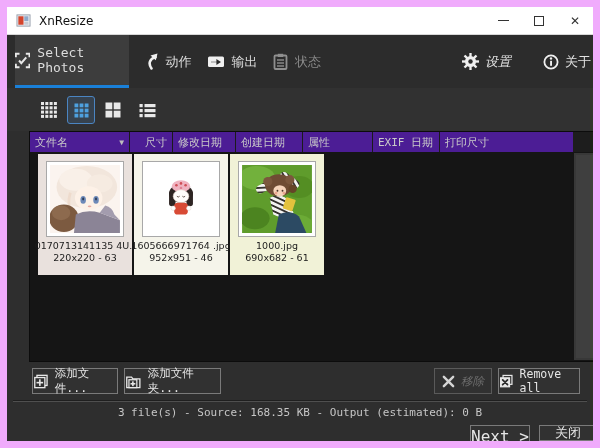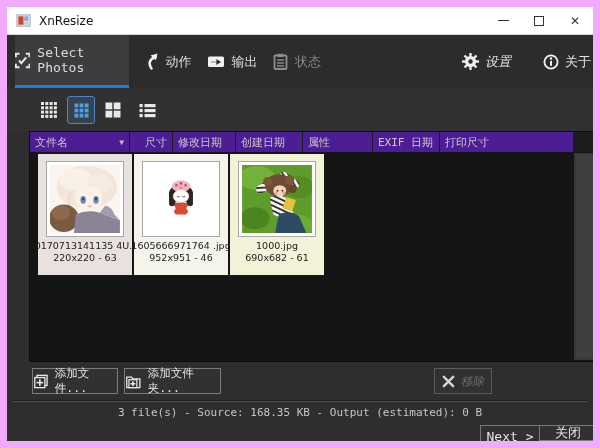--- a/index.html
+++ b/index.html
@@ -64,21 +64,21 @@
   .btn-add-files   { left:25px;  top:361px; width:86px; height:26px; }
   .btn-add-folder  { left:117px; top:361px; width:97px; height:26px; }
   .btn-remove      { left:427px; top:361px; width:58px; height:26px; }
   .btn-remove-all  { left:491px; top:361px; width:82px; height:26px; }
 
   .divider { position:absolute; left:6px; right:6px; top:393px; height:0;
              border-top:1px solid #1f1f1f; border-bottom:1px solid #4f4f4f; }
   .statusbar { position:absolute; top:399px; left:0; width:100%; text-align:center;
                color:#c6c6c6; font-size:11px; }
 
-  .btn-next  { left:473px; top:418px; width:60px; height:23px; font-size:13px; }
+  .btn-next  { left:463px; top:418px; width:60px; height:23px; font-size:16px; }
   .btn-close { left:532px; top:418px; width:58px; height:16px; font-size:13px; }
 </style>
 </head>
 <body>
 
 <div id="app">
 
   <div class="titlebar">
     <span class="title-icon">
       <svg width="15" height="15" viewBox="0 0 16 16">
@@ -362,20 +362,28 @@
       <rect x="6.3" y="10.7" width="5.5" height="1.8" fill="#e8e8e8"></rect>
     </svg>
     <span>添加文件夹...</span>
   </div>
   <div class="btn btn-remove disabled">
     <svg width="13" height="13" viewBox="0 0 14 14">
       <path d="M2 2 L12 12 M12 2 L2 12" stroke="#d5d5d5" stroke-width="2.6" stroke-linecap="round"></path>
     </svg>
     <span>移除</span>
   </div>
+  <div class="btn btn-remove-all">
+    <svg width="17" height="17" viewBox="0 0 18 18">
+      <rect x="5" y="1.5" width="11" height="11" fill="none" stroke="#e8e8e8" stroke-width="1.5"></rect>
+      <rect x="2" y="4.5" width="11" height="11" fill="#e8e8e8" stroke="#e8e8e8" stroke-width="1.5"></rect>
+      <path d="M4.5 7 L10.5 13 M10.5 7 L4.5 13" stroke="#2a2a2a" stroke-width="2.2" stroke-linecap="round"></path>
+    </svg>
+    <span>Remove all</span>
+  </div>
 
   <div class="divider"></div>
 
   <div class="statusbar">3 file(s) - Source: 168.35 KB - Output (estimated): 0 B</div>
 
   <div class="btn btn-next">Next &gt;</div>
   <div class="btn btn-close">关闭</div>
 
 </div>
 

